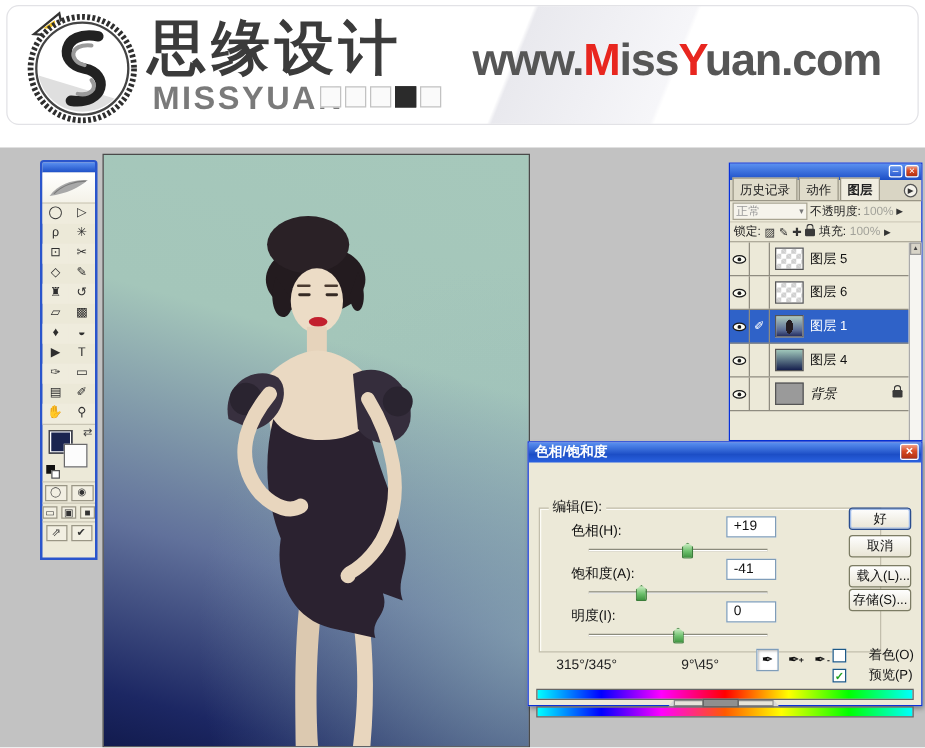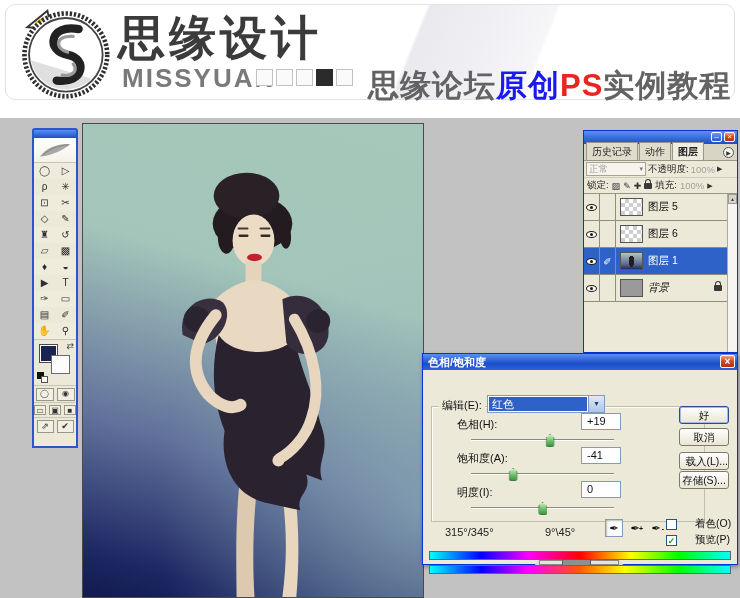--- a/index.html
+++ b/index.html
@@ -192,21 +192,21 @@
       </svg>
       <div class="brand-cn">思缘设计</div>
       <div class="brand-en">MISSYUAN</div>
       <div class="sqrow">
         <div class="sq"></div>
         <div class="sq"></div>
         <div class="sq"></div>
         <div class="sq filled"></div>
         <div class="sq"></div>
       </div>
-      <div class="tag-line"><span>思缘论坛</span><span class="c-blue">原创</span><span class="c-red">PS</span><span>实例教程</span></div>
+      <div class="url-line"><span>www.</span><span class="c-red">M</span><span>iss</span><span class="c-red">Y</span><span>uan.com</span></div>
     </div>
   </div>
 
   <div id="workspace">
 
     <div id="canvas">
       <svg id="figure" viewBox="0 0 341 475">
         <ellipse cx="170" cy="100" rx="40" ry="28" fill="#231b1f"></ellipse>
         <ellipse cx="164" cy="72" rx="33" ry="23" fill="#2a2126"></ellipse>
         <path d="M138,98 C128,128 148,142 152,118 Z" fill="#231b1f"></path>
@@ -343,42 +343,46 @@
               <span class="badge">✐</span>
             </div>
           <div class="thumb thumb-photo"></div>
           <div class="lname">图层 1</div>
         </div>
         <div class="lrow">
           <div class="lcell">
               <span class="eye"></span>
             </div>
           <div class="lcell"></div>
+          <div class="thumb thumb-grad"></div>
+          <div class="lname">图层 4</div>
+        </div>
+        <div class="lrow">
+          <div class="lcell">
+              <span class="eye"></span>
+            </div>
+          <div class="lcell"></div>
           <div class="thumb thumb-bg"></div>
           <div class="lname ital">背景</div>
           <div class="padlock"></div>
         </div>
         <div class="lscroll">
           <div class="up">▲</div>
         </div>
       </div>
     </div>
 
     <div id="dialog">
       <div class="dlg-title">
         <span>色相/饱和度</span>
         <div class="dlg-x">×</div>
       </div>
       <div class="dlg-body">
         <div class="groupbox"></div>
         <div class="edit-lbl">编辑(E):</div>
-        <div class="edit-ddl">
-          <span class="sel">红色</span>
-          <span class="dbt">▾</span>
-        </div>
 
         <div class="slabel" style="top:47px;">色相(H):</div>
         <div class="vbox" style="top:43px;">+19</div>
         <div class="slider" style="top:62px;">
           <div class="strack"></div>
           <div class="sthumb" style="left: 55.3%;"></div>
         </div>
 
         <div class="slabel" style="top:81px;">饱和度(A):</div>
         <div class="vbox" style="top:77px;">-41</div>

